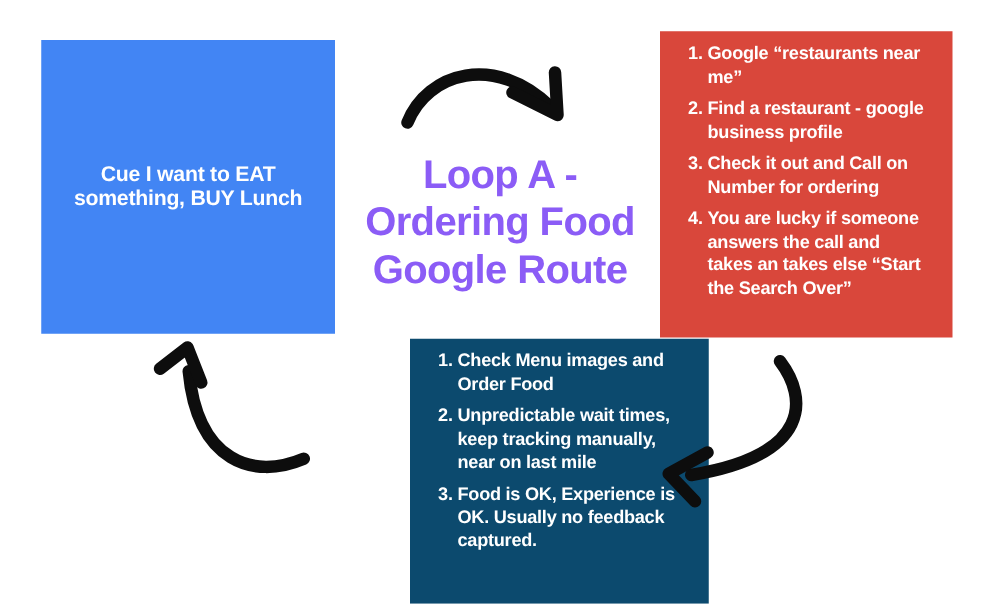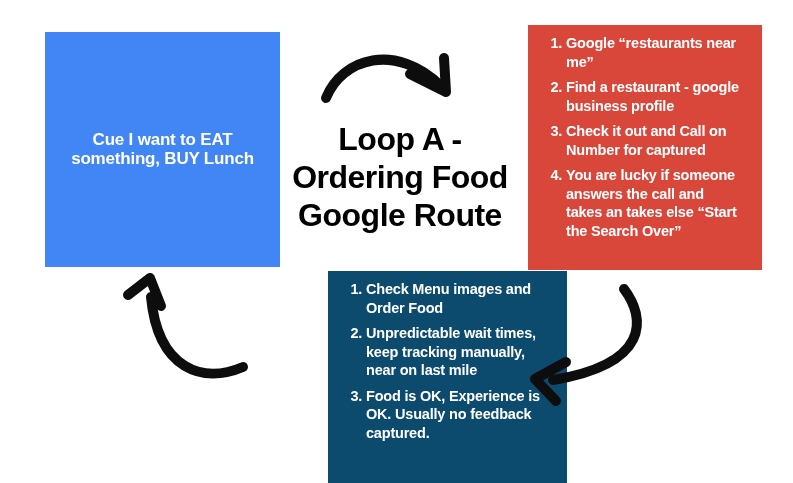--- a/index.html
+++ b/index.html
@@ -15,21 +15,21 @@
     background: #ffffff;
     overflow: hidden;
   }
   .box {
     position: absolute;
     color: #ffffff;
     font-weight: bold;
     box-sizing: border-box;
   }
   .box-blue {
-    left: 45px;
+    left: 33px;
     top: 32px;
     width: 235px;
     height: 235px;
     background: #4285F4;
     display: flex;
     align-items: center;
     justify-content: center;
     text-align: center;
   }
   .box-blue .box-text {
@@ -62,21 +62,21 @@
   }
   .box ol li {
     margin-bottom: 7px;
   }
   .diagram-title {
     position: absolute;
     left: 253px;
     top: 120px;
     width: 294px;
     text-align: center;
-    color: #000000;
+    color: #8b5cf6;
     font-size: 32px;
     line-height: 38px;
     font-weight: bold;
     letter-spacing: -0.5px;
     white-space: pre-line;
   }
   .arrow-layer {
     position: absolute;
     left: 0;
     top: 0;
@@ -103,21 +103,21 @@
   </div>
 
   <div class="diagram-title">Loop A -
 Ordering Food
 Google Route</div>
 
   <div class="box box-red">
     <ol>
         <li>Google “restaurants near me”</li>
         <li>Find a restaurant - google business profile</li>
-        <li>Check it out and Call on Number for captured</li>
+        <li>Check it out and Call on Number for ordering</li>
         <li>You are lucky if someone answers the call and takes an takes else “Start the Search Over”</li>
       </ol>
   </div>
 
   <div class="box box-green">
     <ol>
         <li>Check Menu images and Order Food</li>
         <li>Unpredictable wait times, keep tracking manually, near on last mile</li>
         <li>Food is OK, Experience is OK. Usually no feedback captured.</li>
       </ol>

